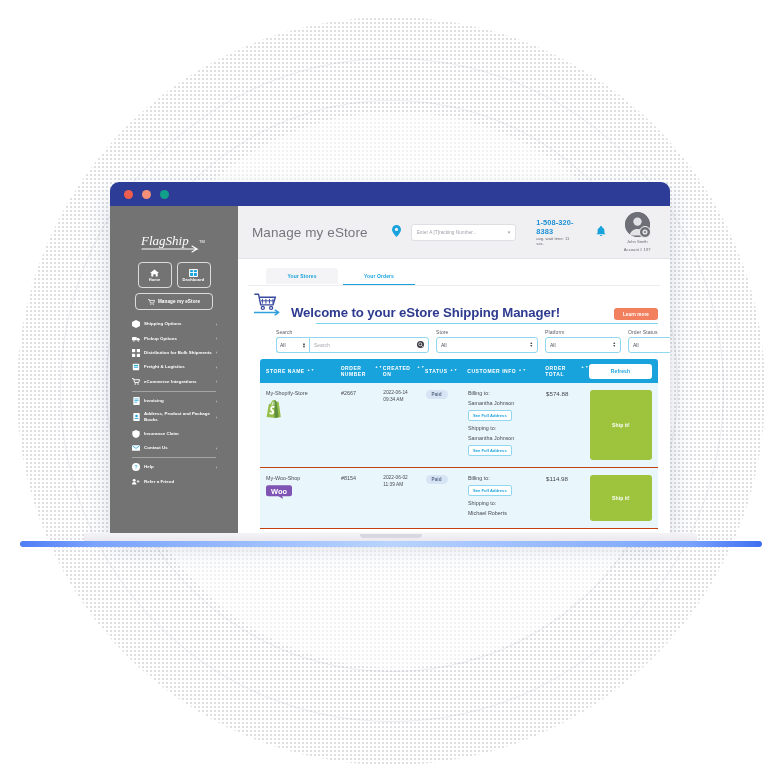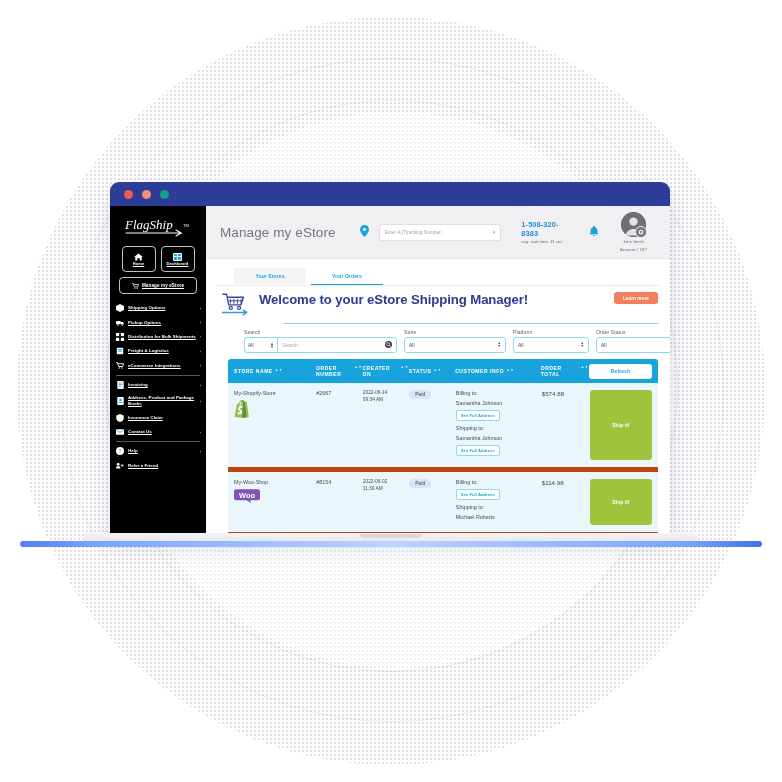--- a/index.html
+++ b/index.html
@@ -64,22 +64,22 @@
   .dot{width:9px;height:9px;border-radius:50%;}
   .dot.red{background:#ef5d4e;}
   .dot.amber{background:#f58f77;}
   .dot.green{background:#12a08a;}
 
   
   .app{display:flex;height:328px;}
 
   
   .sidebar{
-    width:96px;background:#000000;color:#fff;flex:0 0 96px;
-    padding:0;overflow:hidden;position:relative;text-decoration:underline;
+    width:96px;background:#737373;color:#fff;flex:0 0 96px;
+    padding:16px;overflow:hidden;position:relative;
   }
   .logo{
     padding:9px 0 5px 0;text-align:center;
   }
   .logo svg{display:block;margin:0 auto;}
   .nav-btn-row{display:flex;gap:5px;justify-content:center;margin:2px 0 0 0;}
   .nav-btn{
     width:32px;height:24px;border:1px solid rgba(255,255,255,.75);
     border-radius:4px;display:flex;flex-direction:column;align-items:center;
     justify-content:center;gap:1px;
@@ -136,21 +136,21 @@
     width:72px;height:16px;display:flex;align-items:center;justify-content:center;
     background:#f4f4f6;border-radius:3px 3px 0 0;
     font-size:5px;font-weight:bold;color:#19a3dd;letter-spacing:.1px;
   }
   .tab.active{background:#fff;border-bottom:1.6px solid #19a3dd;}
   .tabs-underline{height:1px;background:#ececf0;margin:0 10px 0 10px;}
 
   .content{padding:6px 12px 0 16px;flex:1;overflow:hidden;}
 
   
-  .banner{display:flex;align-items:flex-start;gap:7px;position:relative;padding-bottom:3px;}
+  .banner{display:flex;align-items:flex-end;gap:7px;position:relative;padding-bottom:3px;}
   .cart-ic{flex:0 0 30px;}
   .banner h1{
     margin:0;font-size:13.2px;color:#2e3b8f;font-weight:bold;letter-spacing:-.1px;
     white-space:nowrap;
   }
   .learn-more{
     margin-left:auto;background:#f2805e;color:#fff;border:none;border-radius:3px;
     font-size:4.6px;font-weight:bold;padding:3.5px 9px;letter-spacing:.1px;
   }
   .banner-rule{height:1.4px;background:#7dd2f2;margin:0 0 0 62px;border-radius:2px;}
@@ -184,21 +184,21 @@
   .th{font-size:5px;font-weight:bold;letter-spacing:.55px;display:flex;align-items:flex-start;gap:2px;line-height:1.25;}
   .sortic{font-size:3.6px;opacity:.85;line-height:1;margin-top:.5px;}
   .refresh{
     background:#fff;color:#19a3dd;border:none;border-radius:3px;
     font-size:5px;font-weight:bold;padding:4.5px 0;width:63px;text-align:center;letter-spacing:.1px;
   }
   .c1{width:92px;} .c2{width:52px;} .c3{width:52px;} .c4{width:52px;}
   .c5{width:96px;} .c6{width:54px;} .c7{width:66px;display:flex;justify-content:flex-end;}
 
   .trow{
-    display:flex;background:#e9f6fc;padding:7px 6px;border-bottom:5px solid #c2410c;
+    display:flex;background:#e9f6fc;padding:7px 6px;border-bottom:1px solid #c2410c;
     font-size:5.4px;color:#4b4b54;
   }
   .trow .c1,.trow .c2,.trow .c3,.trow .c4,.trow .c5,.trow .c6,.trow .c7{box-sizing:border-box;}
   .store-name{font-size:5.4px;color:#4b4b54;}
   .store-logo{margin-top:4px;}
   .pill{
     display:inline-block;background:#d7e4f5;color:#5a6b86;border-radius:7px;
     font-size:4.6px;font-weight:bold;padding:2px 6px;letter-spacing:.1px;
   }
   .cust-line{margin-bottom:3px;line-height:1.3;}

